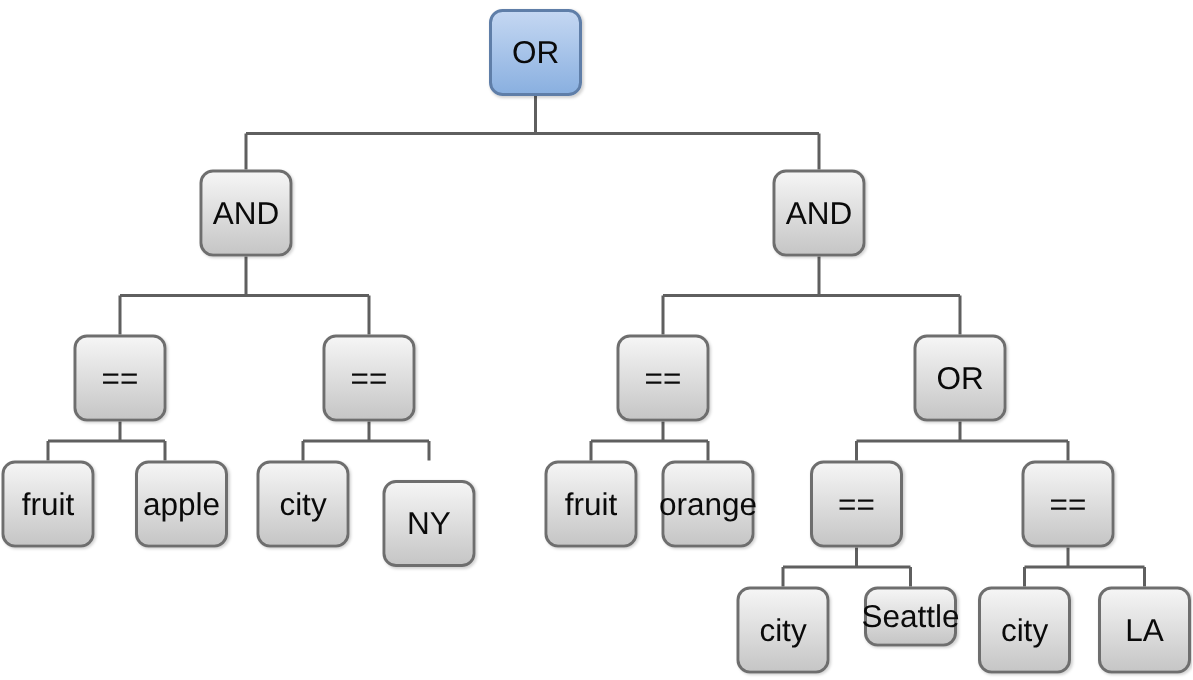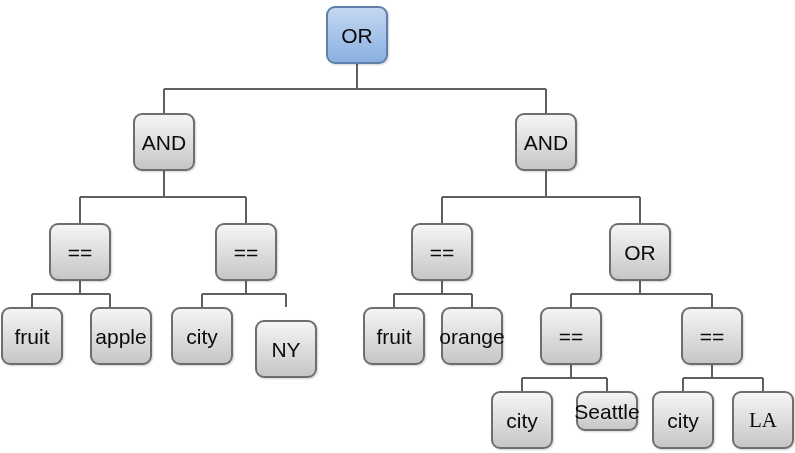--- a/index.html
+++ b/index.html
@@ -63,14 +63,14 @@
   <div class="node" style="left: 79px; top: 307px; width: 62px; height: 58px; margin-left: 11px;">apple</div>
   <div class="node" style="left: 171px; top: 307px; width: 62px; height: 58px;">city</div>
   <div class="node" style="left: 255px; top: 320px; width: 62px; height: 58px;">NY</div>
   <div class="node" style="left: 363px; top: 307px; width: 62px; height: 58px;">fruit</div>
   <div class="node" style="left: 441px; top: 307px; width: 62px; height: 58px;">orange</div>
   <div class="node" style="left: 540px; top: 307px; width: 62px; height: 58px;">==</div>
   <div class="node" style="left: 681px; top: 307px; width: 62px; height: 58px;">==</div>
   <div class="node" style="left: 491px; top: 391px; width: 62px; height: 58px;">city</div>
   <div class="node" style="left: 576px; top: 391px; width: 62px; height: 40px;">Seattle</div>
   <div class="node" style="left: 652px; top: 391px; width: 62px; height: 58px;">city</div>
-  <div class="node" style="left: 732px; top: 391px; width: 62px; height: 58px; font-family: Liberation Serif, serif;">LA</div>
+  <div class="node" style="left: 732px; top: 391px; width: 62px; height: 58px;">LA</div>
 </div>
 
 </body></html>

